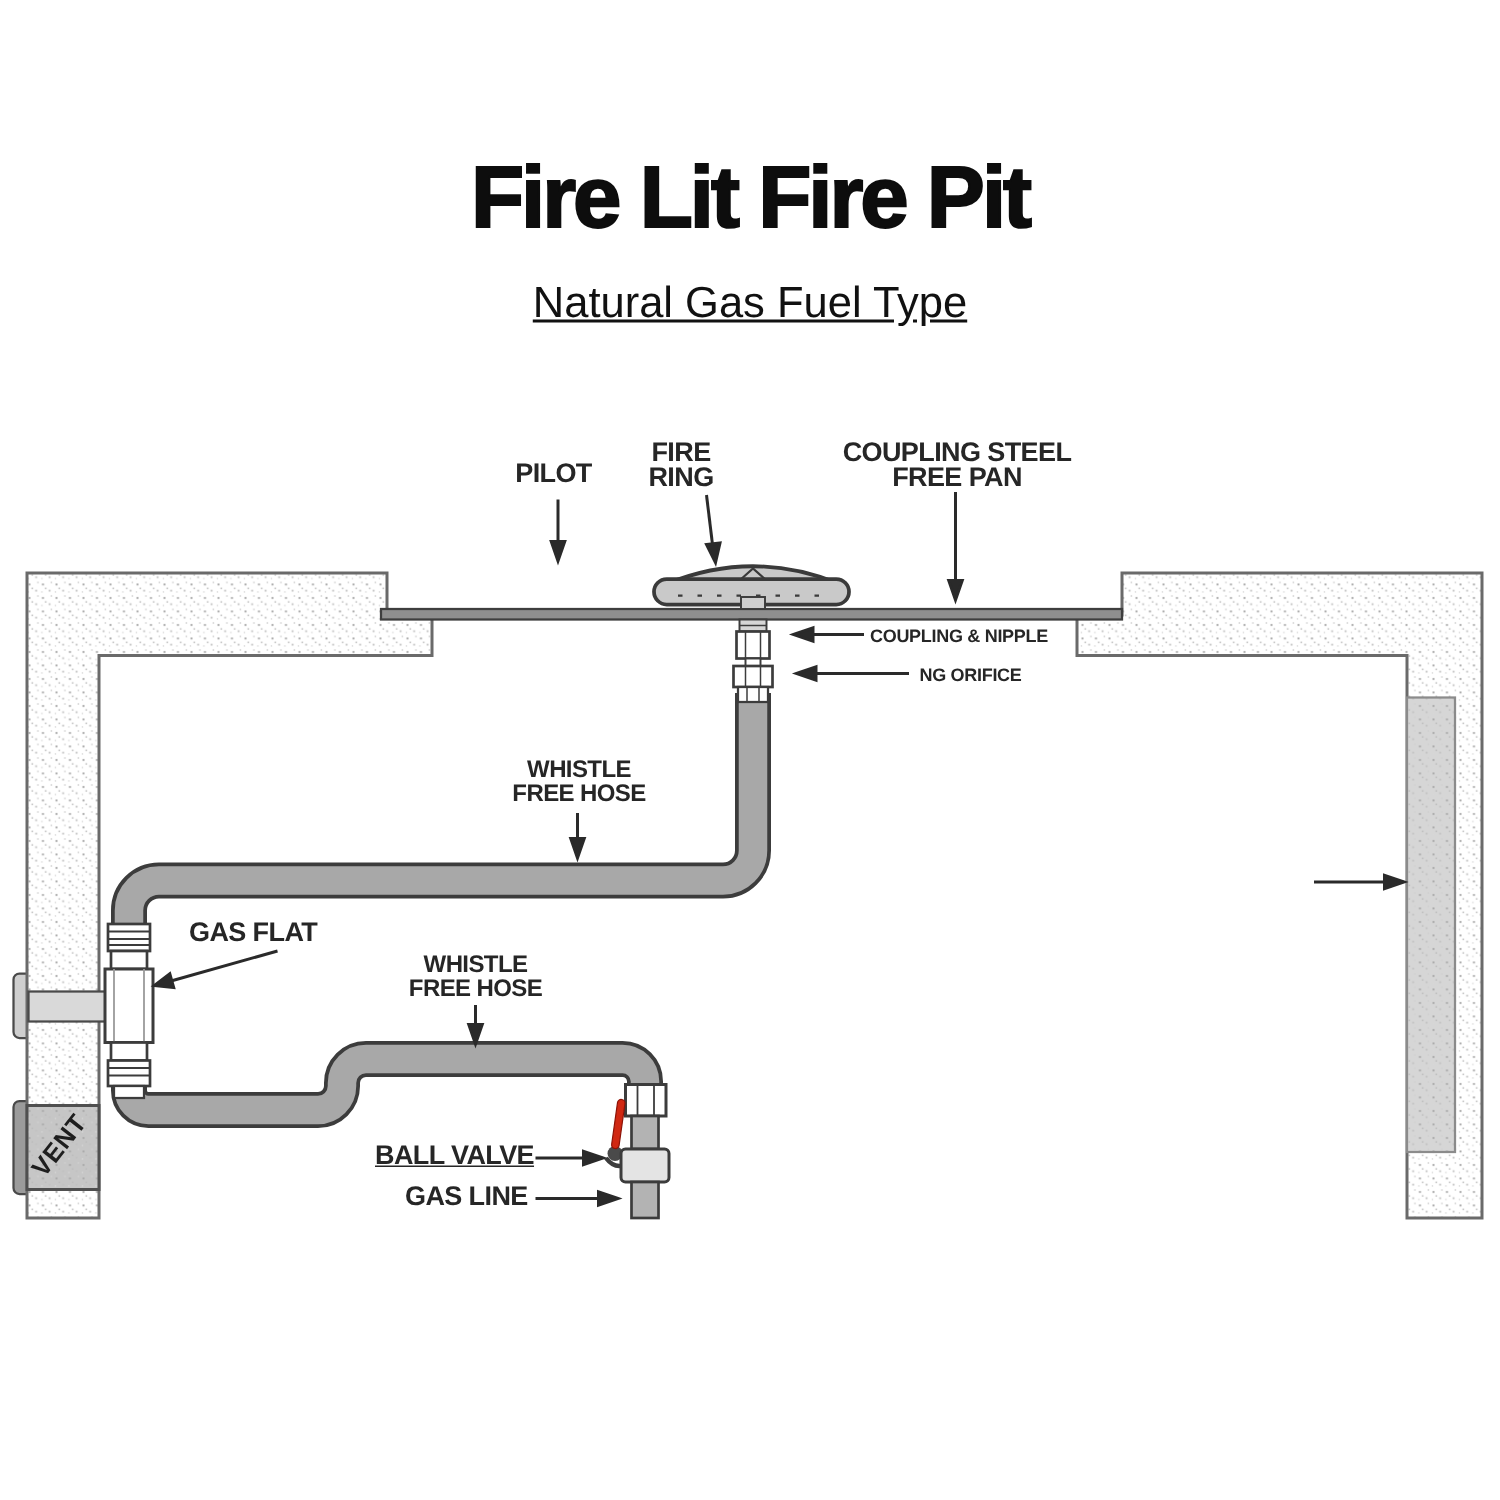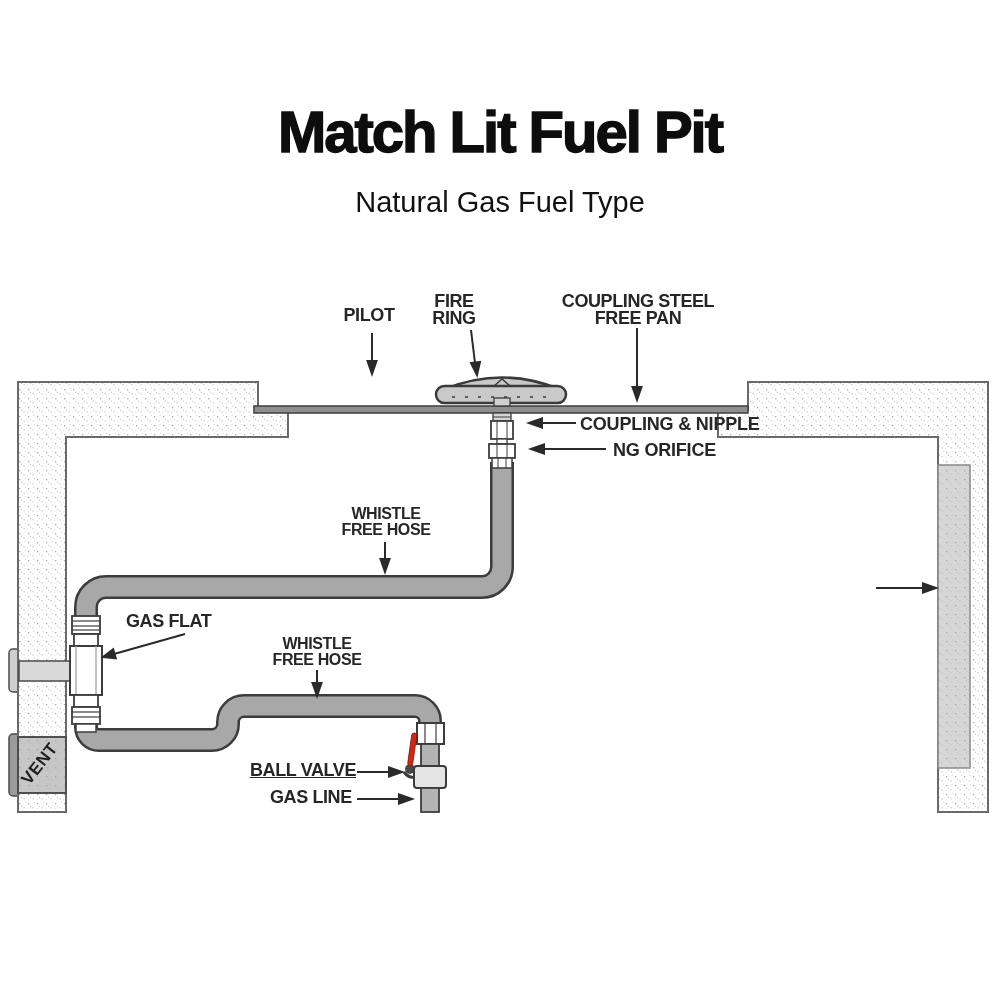--- a/index.html
+++ b/index.html
@@ -1,37 +1,37 @@
 <!DOCTYPE html>
 <html><head>
 <meta charset="utf-8">
 <style>
   html,body{margin:0;padding:0;background:#fff;}
   #page{position:relative;width:1000px;height:1000px;background:#fff;overflow:hidden;
         font-family:"Liberation Sans","DejaVu Sans",sans-serif;color:#262626;}
   .abs{position:absolute;}
   #title{top:98px;left:0;width:1000px;text-align:center;font-size:58px;font-weight:bold;
          letter-spacing:-2px;color:#0d0d0d;-webkit-text-stroke:1.4px #0d0d0d;}
-  #subtitle{top:186px;left:0;width:1000px;text-align:center;font-size:29px;color:#111;}
+  #subtitle{top:186px;left:0;width:1000px;text-align:center;font-size:29px;color:#111;text-decoration:underline;}
   .lbl{font-weight:bold;color:#262626;letter-spacing:-0.4px;line-height:17px;white-space:nowrap;}
   .lbl-big{font-size:18px;}
-  .lbl-small{font-size:18px;letter-spacing:-0.2px;}
+  .lbl-small{font-size:12px;letter-spacing:-0.2px;}
   .center{text-align:center;}
   .right{text-align:right;}
   #vent-label{top:738px;left:12px;width:56px;height:52px;display:flex;align-items:center;
       justify-content:center;transform:rotate(-52deg);font-size:17px;font-weight:bold;
       color:#1e1e1e;letter-spacing:0.5px;}
   svg{position:absolute;top:0;left:0;}
 </style>
 </head>
 <body>
 
 <div id="page">
 
-  <div class="abs" id="title">Match Lit Fuel Pit</div>
+  <div class="abs" id="title">Fire Lit Fire Pit</div>
   <div class="abs" id="subtitle">Natural Gas Fuel Type</div>
 
   <svg width="1000" height="1000" viewBox="0 0 1000 1000">
     <defs>
       <pattern id="stip" width="9" height="9" patternUnits="userSpaceOnUse">
         <rect x="1" y="2" width="1.3" height="1.3" fill="#a9a9a9"></rect>
         <rect x="5.5" y="6.2" width="1.2" height="1.2" fill="#c0c0c0"></rect>
         <rect x="6.8" y="0.8" width="1" height="1" fill="#cfcfcf"></rect>
         <rect x="3" y="4.8" width="1" height="1" fill="#b9b9b9"></rect>
         <rect x="0.5" y="7.2" width="0.9" height="0.9" fill="#d6d6d6"></rect>

